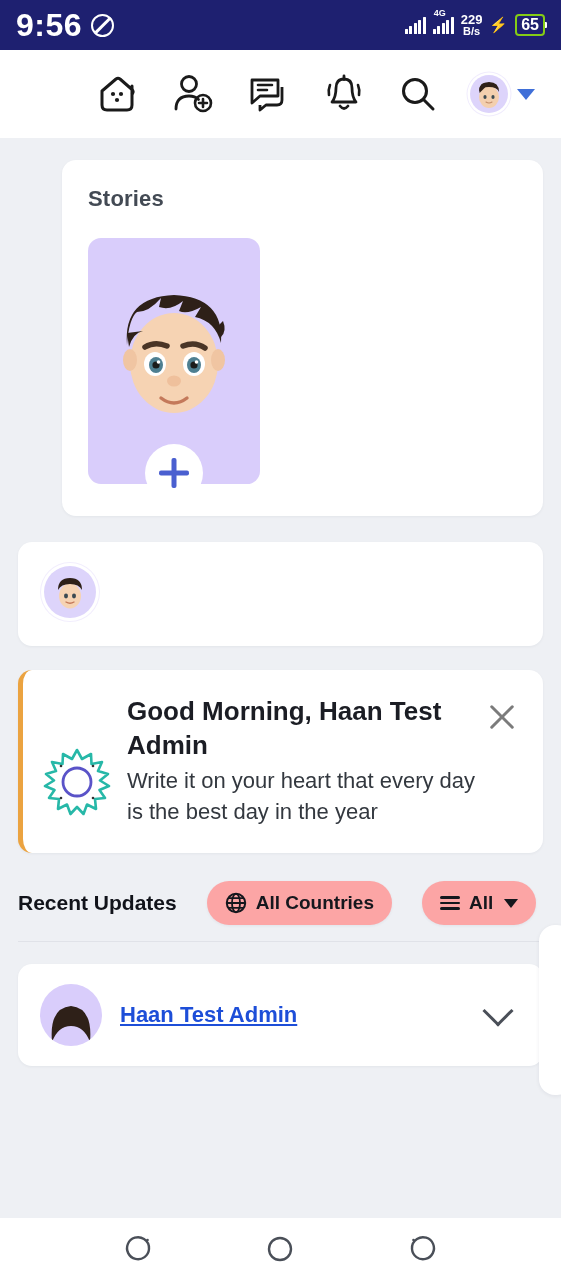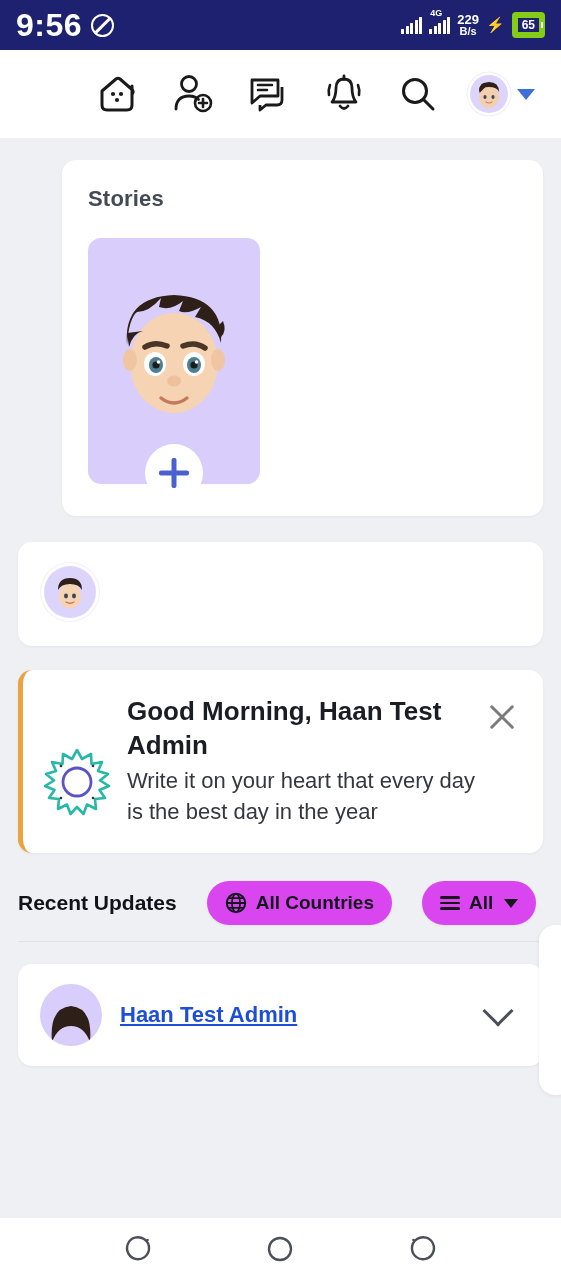--- a/index.html
+++ b/index.html
@@ -33,22 +33,22 @@
   .bars i:nth-child(1){height:5px}.bars i:nth-child(2){height:8px}
   .bars i:nth-child(3){height:11px}.bars i:nth-child(4){height:14px}
   .bars i:nth-child(5){height:17px}
   .net-group { position: relative; display: flex; align-items: center; }
   .net-label { position: absolute; top: -9px; left: 1px; font-size: 9px; font-weight: bold; }
   .speed { line-height: 1.02; text-align: center; font-weight: bold; }
   .speed .n { font-size: 13px; display: block; }
   .speed .u { font-size: 11px; display: block; }
   .bolt { font-size: 15px; }
   .battery {
-    border: 6px solid #84cc16; border-radius: 4px; padding: 0px 4px;
-    font-size: 12px; font-weight: bold; position: relative;
+    border: 2px solid #84cc16; border-radius: 4px; padding: 0px 4px;
+    font-size: 16px; font-weight: bold; position: relative;
   }
   .battery::after {
     content:""; position:absolute; right:-4px; top:50%; transform:translateY(-50%);
     width:2px; height:6px; background:#fff; border-radius:0 1px 1px 0;
   }
 
   
   .header {
     height: 88px; background: #fff;
     display: flex; align-items: center; justify-content: space-between;
@@ -125,21 +125,21 @@
   .greet-close::before { transform: translate(-50%,-50%) rotate(45deg); }
   .greet-close::after  { transform: translate(-50%,-50%) rotate(-45deg); }
 
   
   .updates-row {
     display: flex; align-items: center; gap: 30px; margin-top: 28px; padding: 0 0 16px 0;
     border-bottom: 1px solid #e0e2e8;
   }
   .updates-title { font-size: 21px; font-weight: bold; color: #11131a; white-space: nowrap; }
   .pill {
-    background: #d946ef; border-radius: 24px; padding: 11px 18px;
+    background: #fca5a5; border-radius: 24px; padding: 11px 18px;
     display: flex; align-items: center; gap: 9px; font-size: 19px; font-weight: bold;
     color: #15171d; cursor: pointer; box-shadow: 0 1px 3px rgba(25,30,60,.06);
     white-space: nowrap;
   }
   .pill-caret {
     width: 0; height: 0; border-left: 7px solid transparent;
     border-right: 7px solid transparent; border-top: 9px solid #15171d; margin-left: 2px;
   }
   .lines-icon { display:flex; flex-direction:column; gap:3px; width:20px; }
   .lines-icon span { height: 2.6px; background: #15171d; border-radius: 2px; display:block; }

